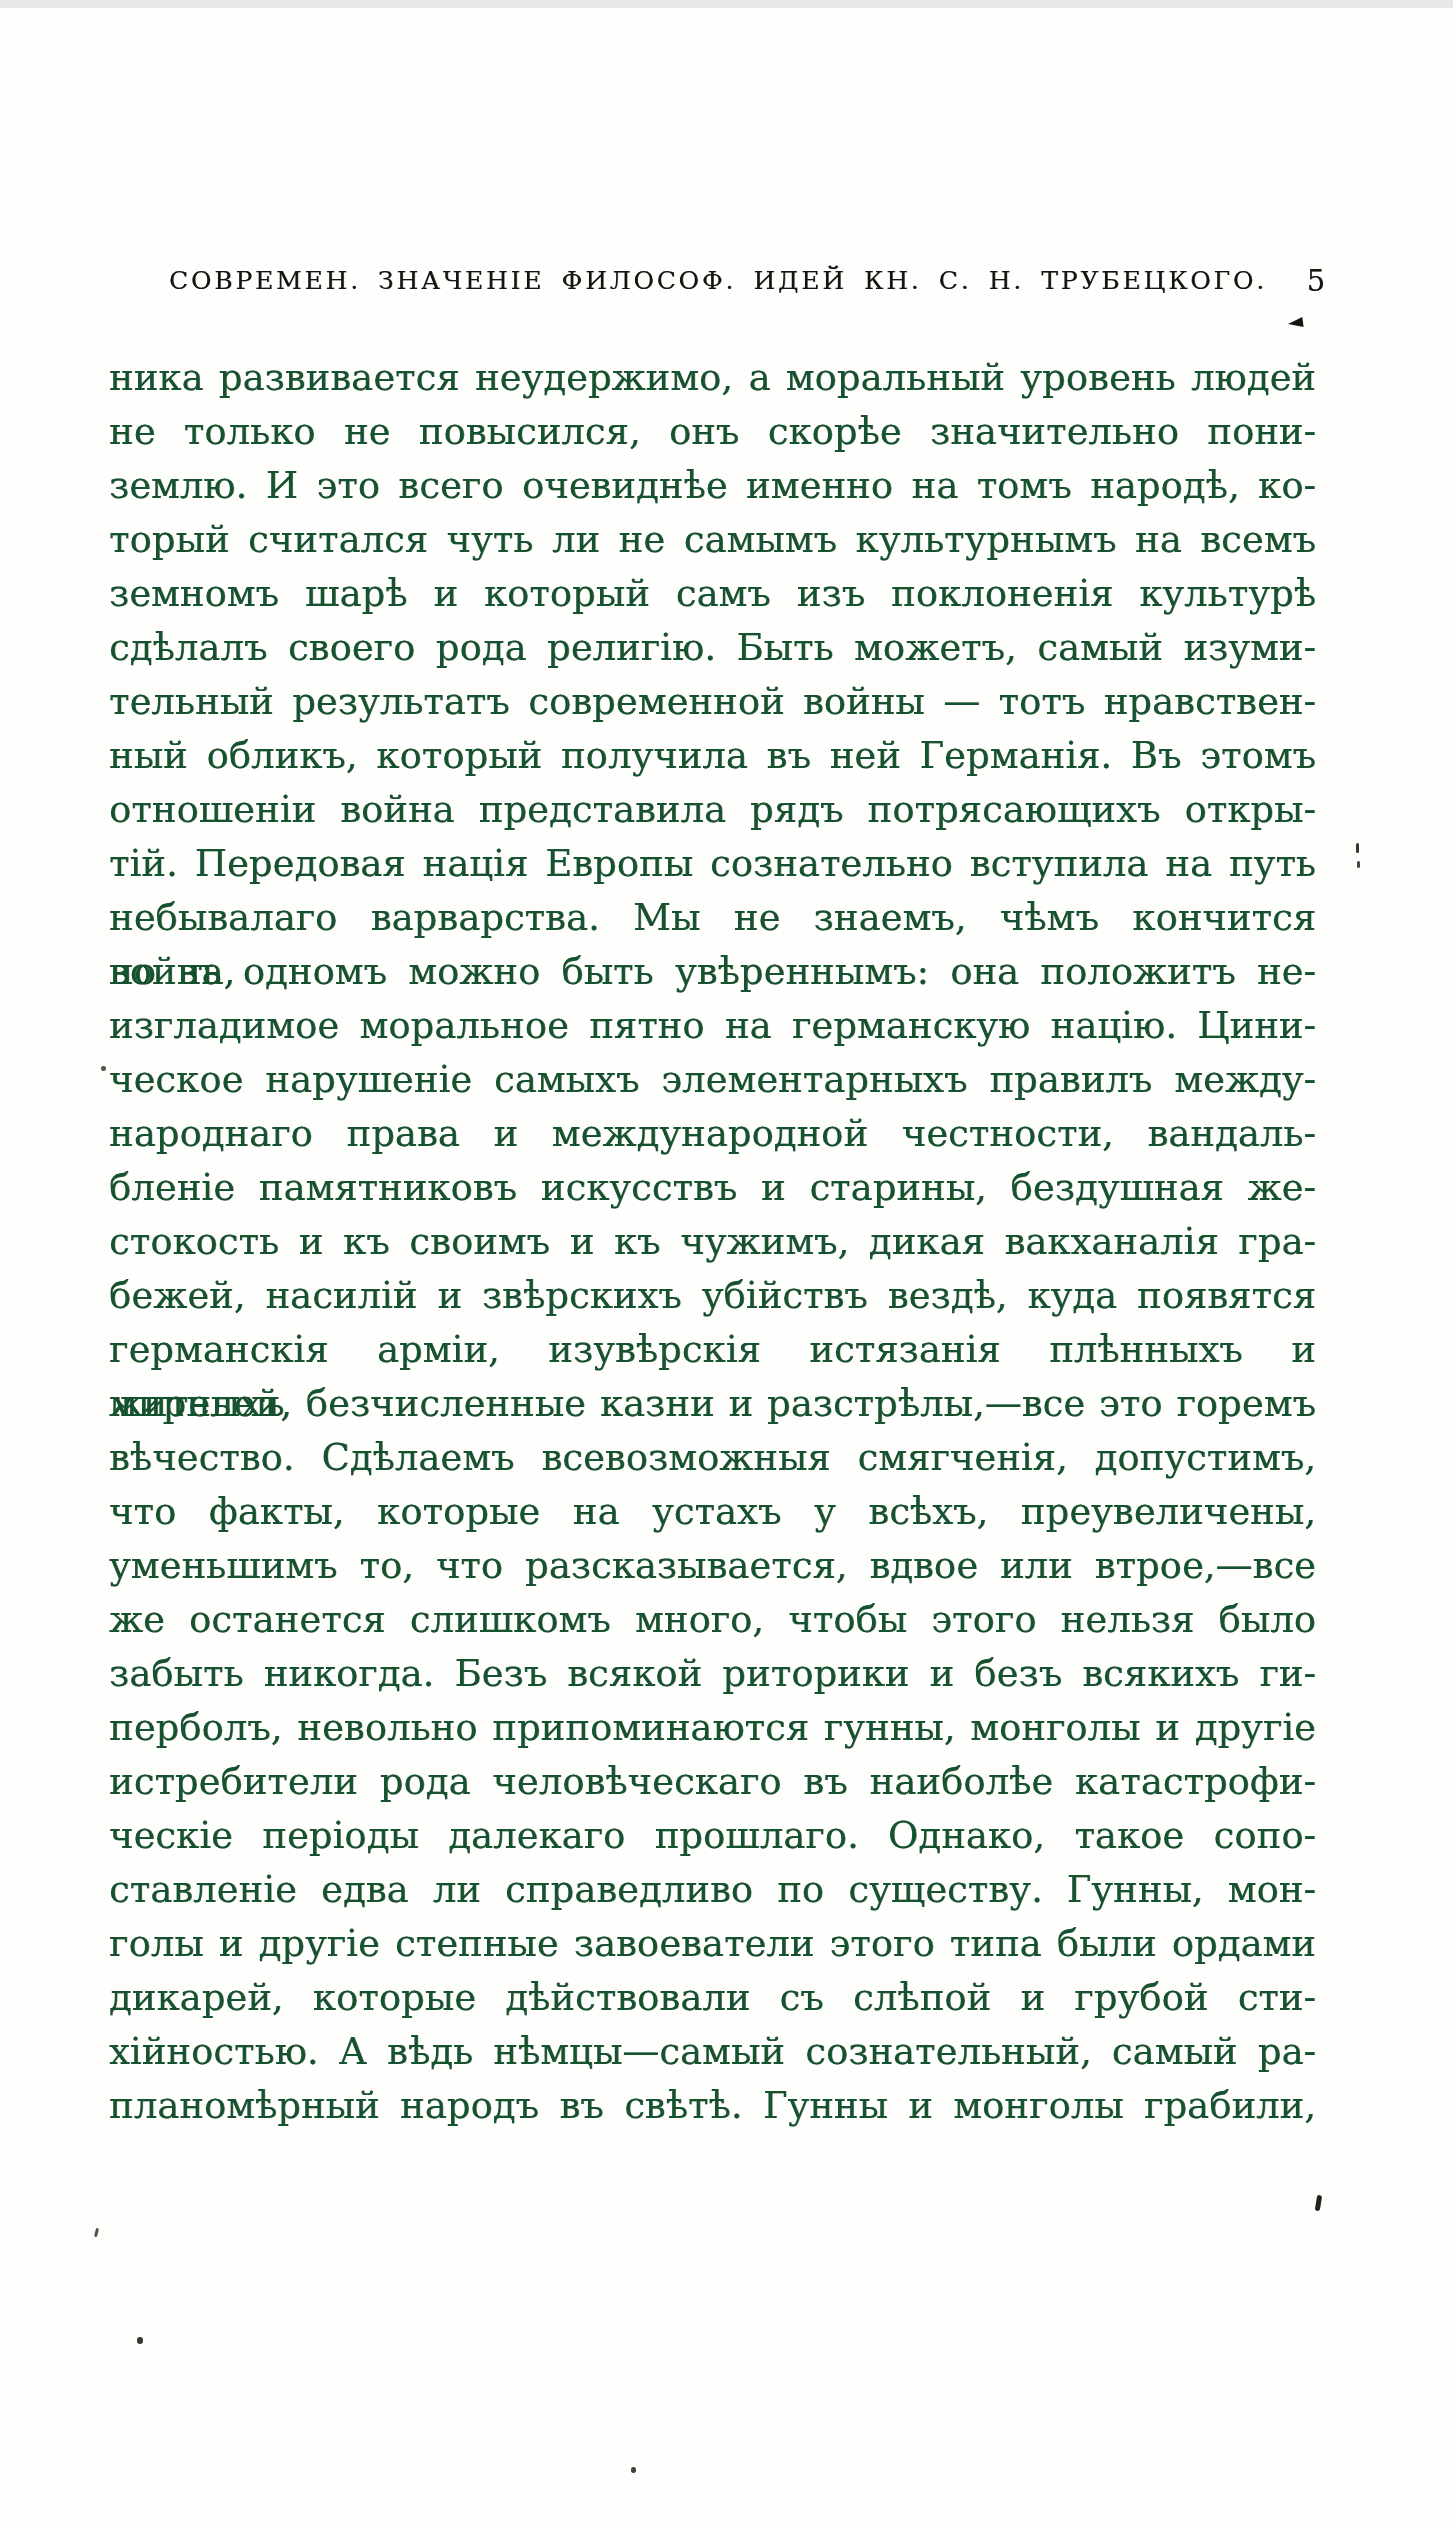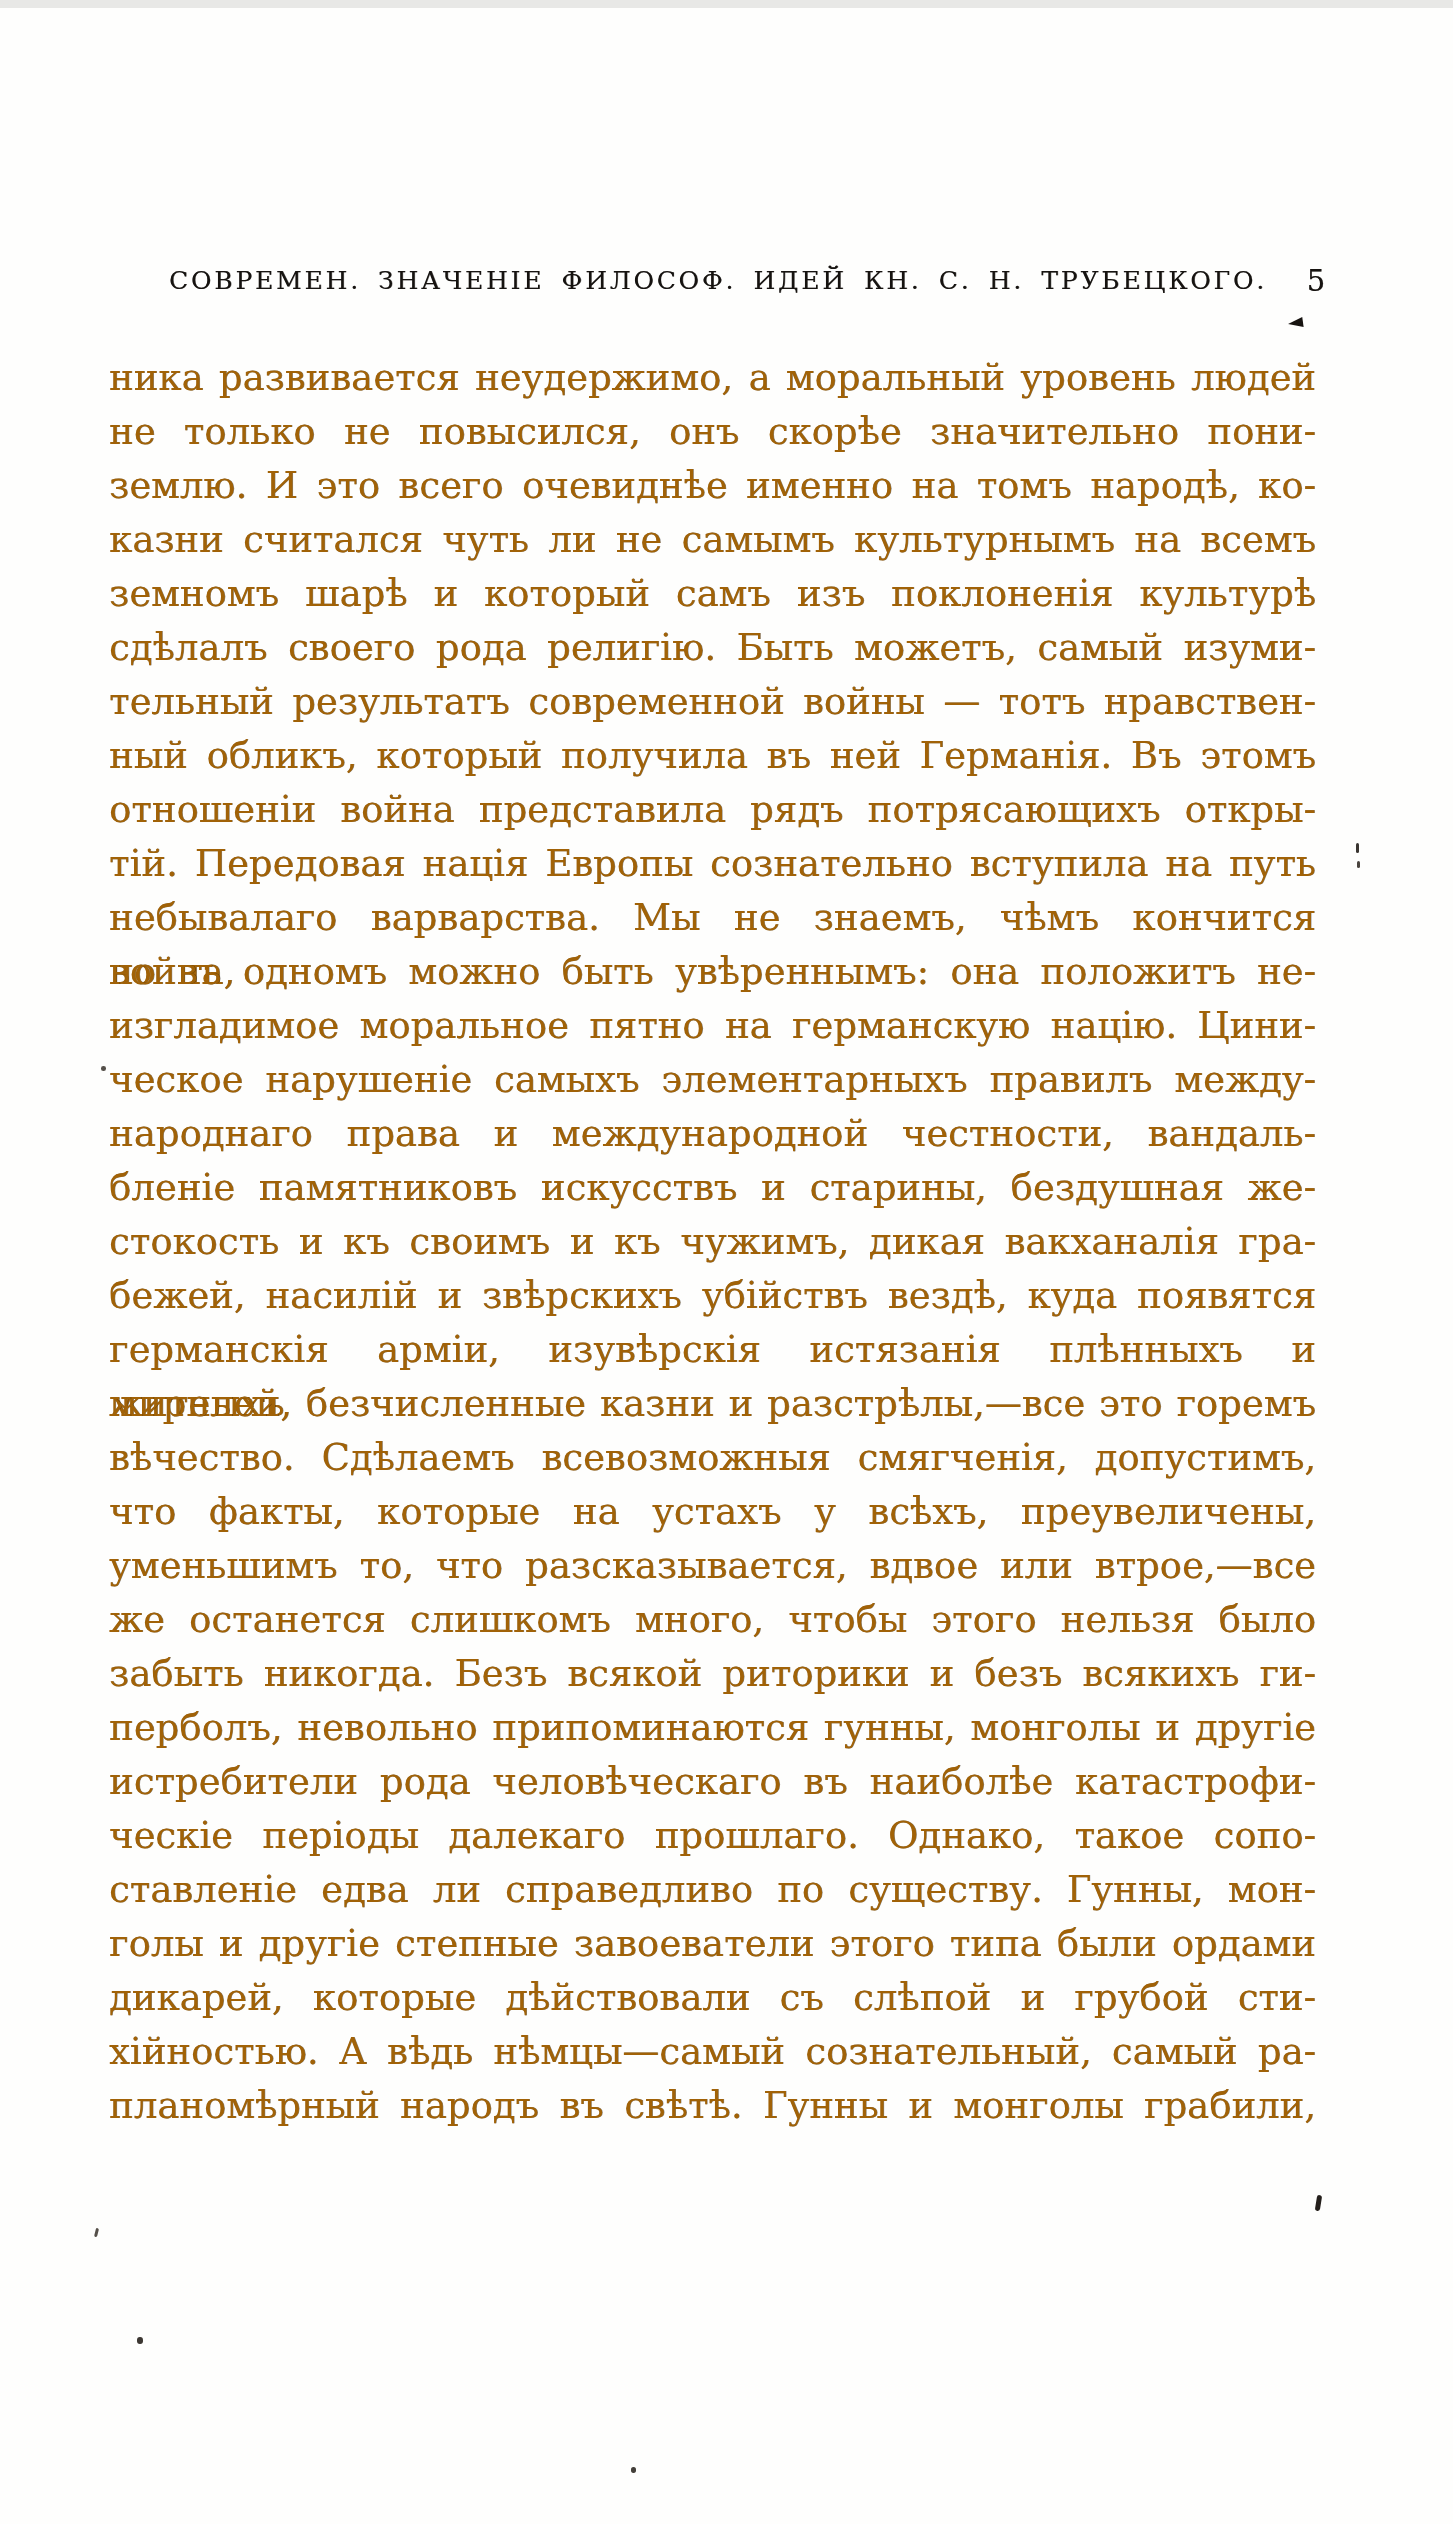--- a/index.html
+++ b/index.html
@@ -45,21 +45,21 @@
     top: 343px;
     width: 1207px;
   }
   .text-line {
     height: 54px;
     line-height: 54px;
     font-size: 37px;
     text-align: justify;
     text-align-last: justify;
     white-space: normal;
-    color: #a16207;
+    color: #14532d;
     text-shadow: 0.5px 0.4px 0 rgba(20,17,14,0.5);
   }
   
   .artifact { position: absolute; background: #2a2623; }
   .art-wedge {
     left: 1288px; top: 310px;
     width: 0; height: 0; background: transparent;
     border-top: 5.6px solid transparent;
     border-bottom: 5.6px solid transparent;
     border-right: 15.8px solid #171310;
@@ -80,21 +80,21 @@
 
   <div class="running-header">
     <span class="header-title">СОВРЕМЕН. ЗНАЧЕНІЕ ФИЛОСОФ. ИДЕЙ КН. С. Н. ТРУБЕЦКОГО.</span>
     <span class="page-number">5</span>
   </div>
 
   <div class="body-text" id="body-text">
       <div class="text-line">ника развивается неудержимо, а моральный уровень людей</div>
       <div class="text-line">не только не повысился, онъ скорѣе значительно пони-</div>
       <div class="text-line">землю. И это всего очевиднѣе именно на томъ народѣ, ко-</div>
-      <div class="text-line">казни считался чуть ли не самымъ культурнымъ на всемъ</div>
+      <div class="text-line">торый считался чуть ли не самымъ культурнымъ на всемъ</div>
       <div class="text-line">земномъ шарѣ и который самъ изъ поклоненія культурѣ</div>
       <div class="text-line">сдѣлалъ своего рода религію. Быть можетъ, самый изуми-</div>
       <div class="text-line">тельный результатъ современной войны — тотъ нравствен-</div>
       <div class="text-line">ный обликъ, который получила въ ней Германія. Въ этомъ</div>
       <div class="text-line">отношеніи война представила рядъ потрясающихъ откры-</div>
       <div class="text-line">тій. Передовая нація Европы сознательно вступила на путь</div>
       <div class="text-line">небывалаго варварства. Мы не знаемъ, чѣмъ кончится война,</div>
       <div class="text-line">но въ одномъ можно быть увѣреннымъ: она положитъ не-</div>
       <div class="text-line">изгладимое моральное пятно на германскую націю. Цини-</div>
       <div class="text-line">ческое нарушеніе самыхъ элементарныхъ правилъ между-</div>

